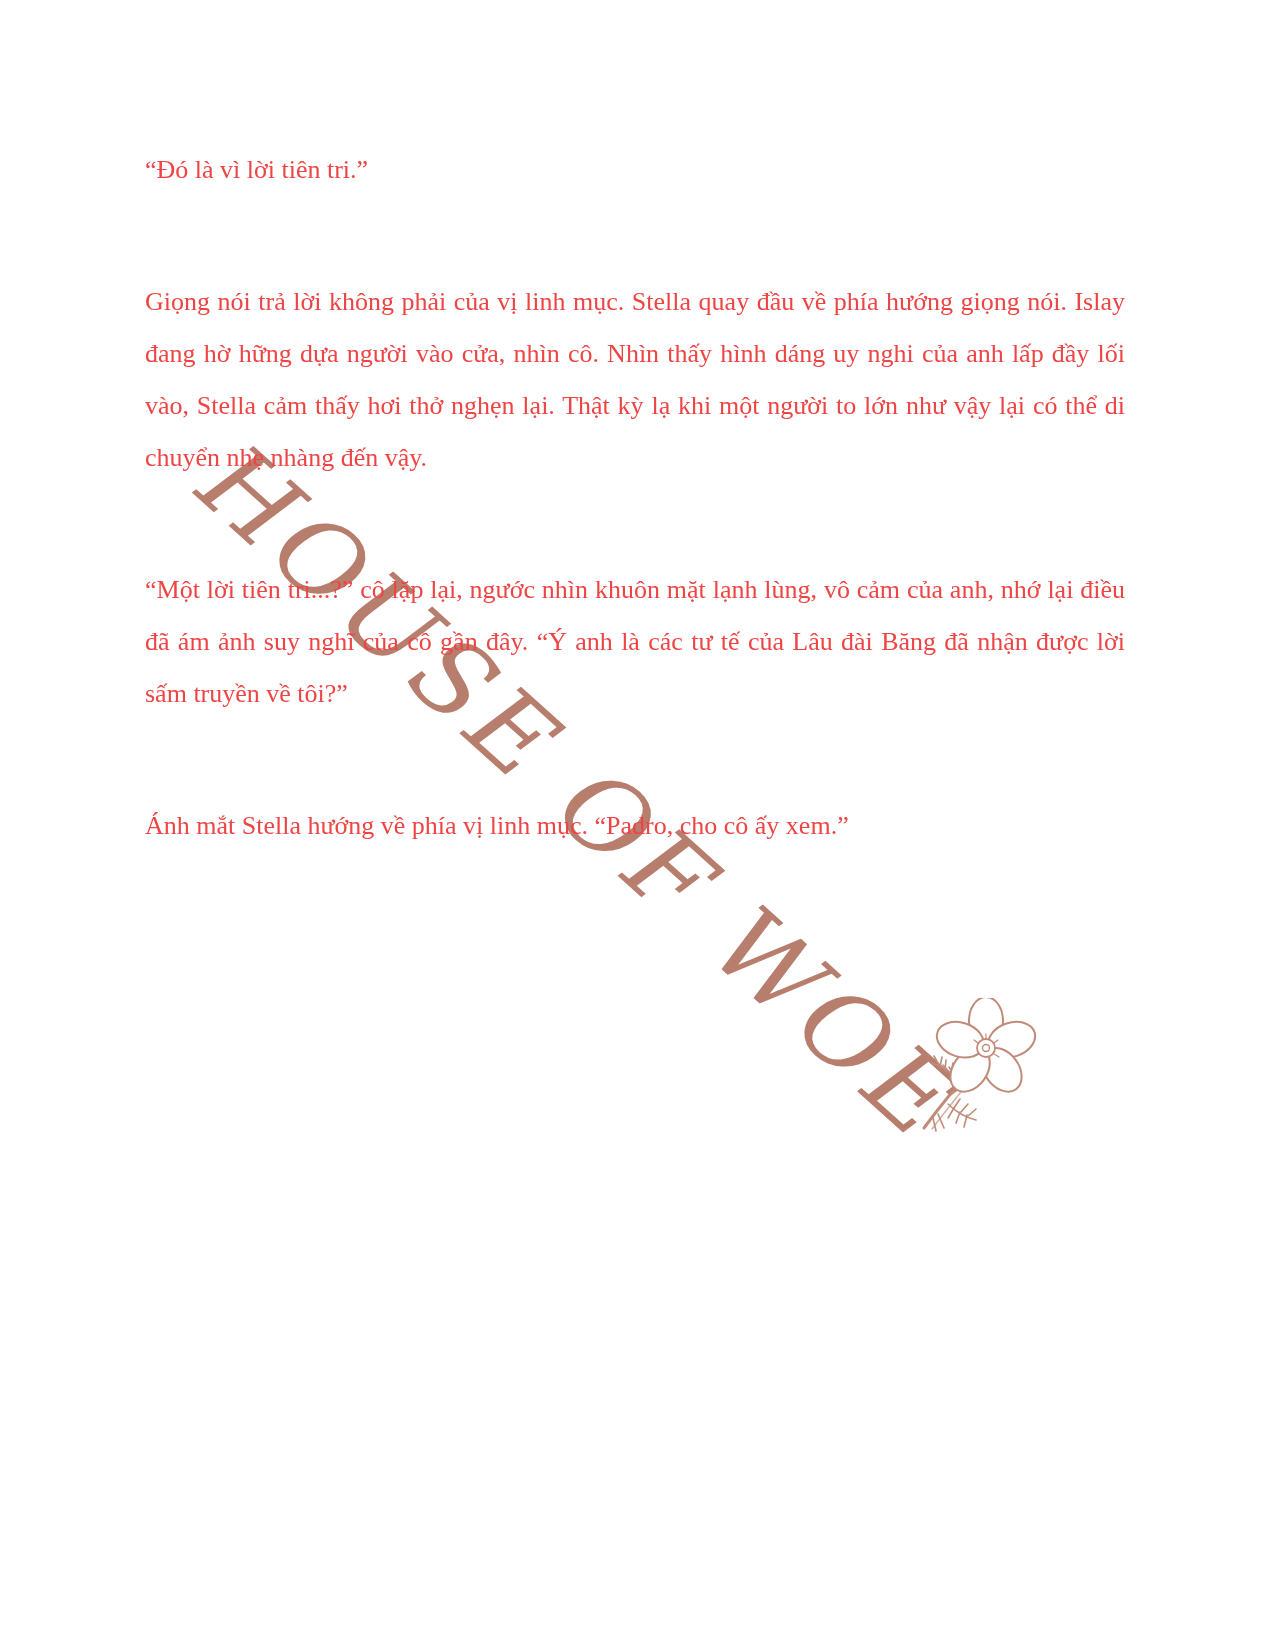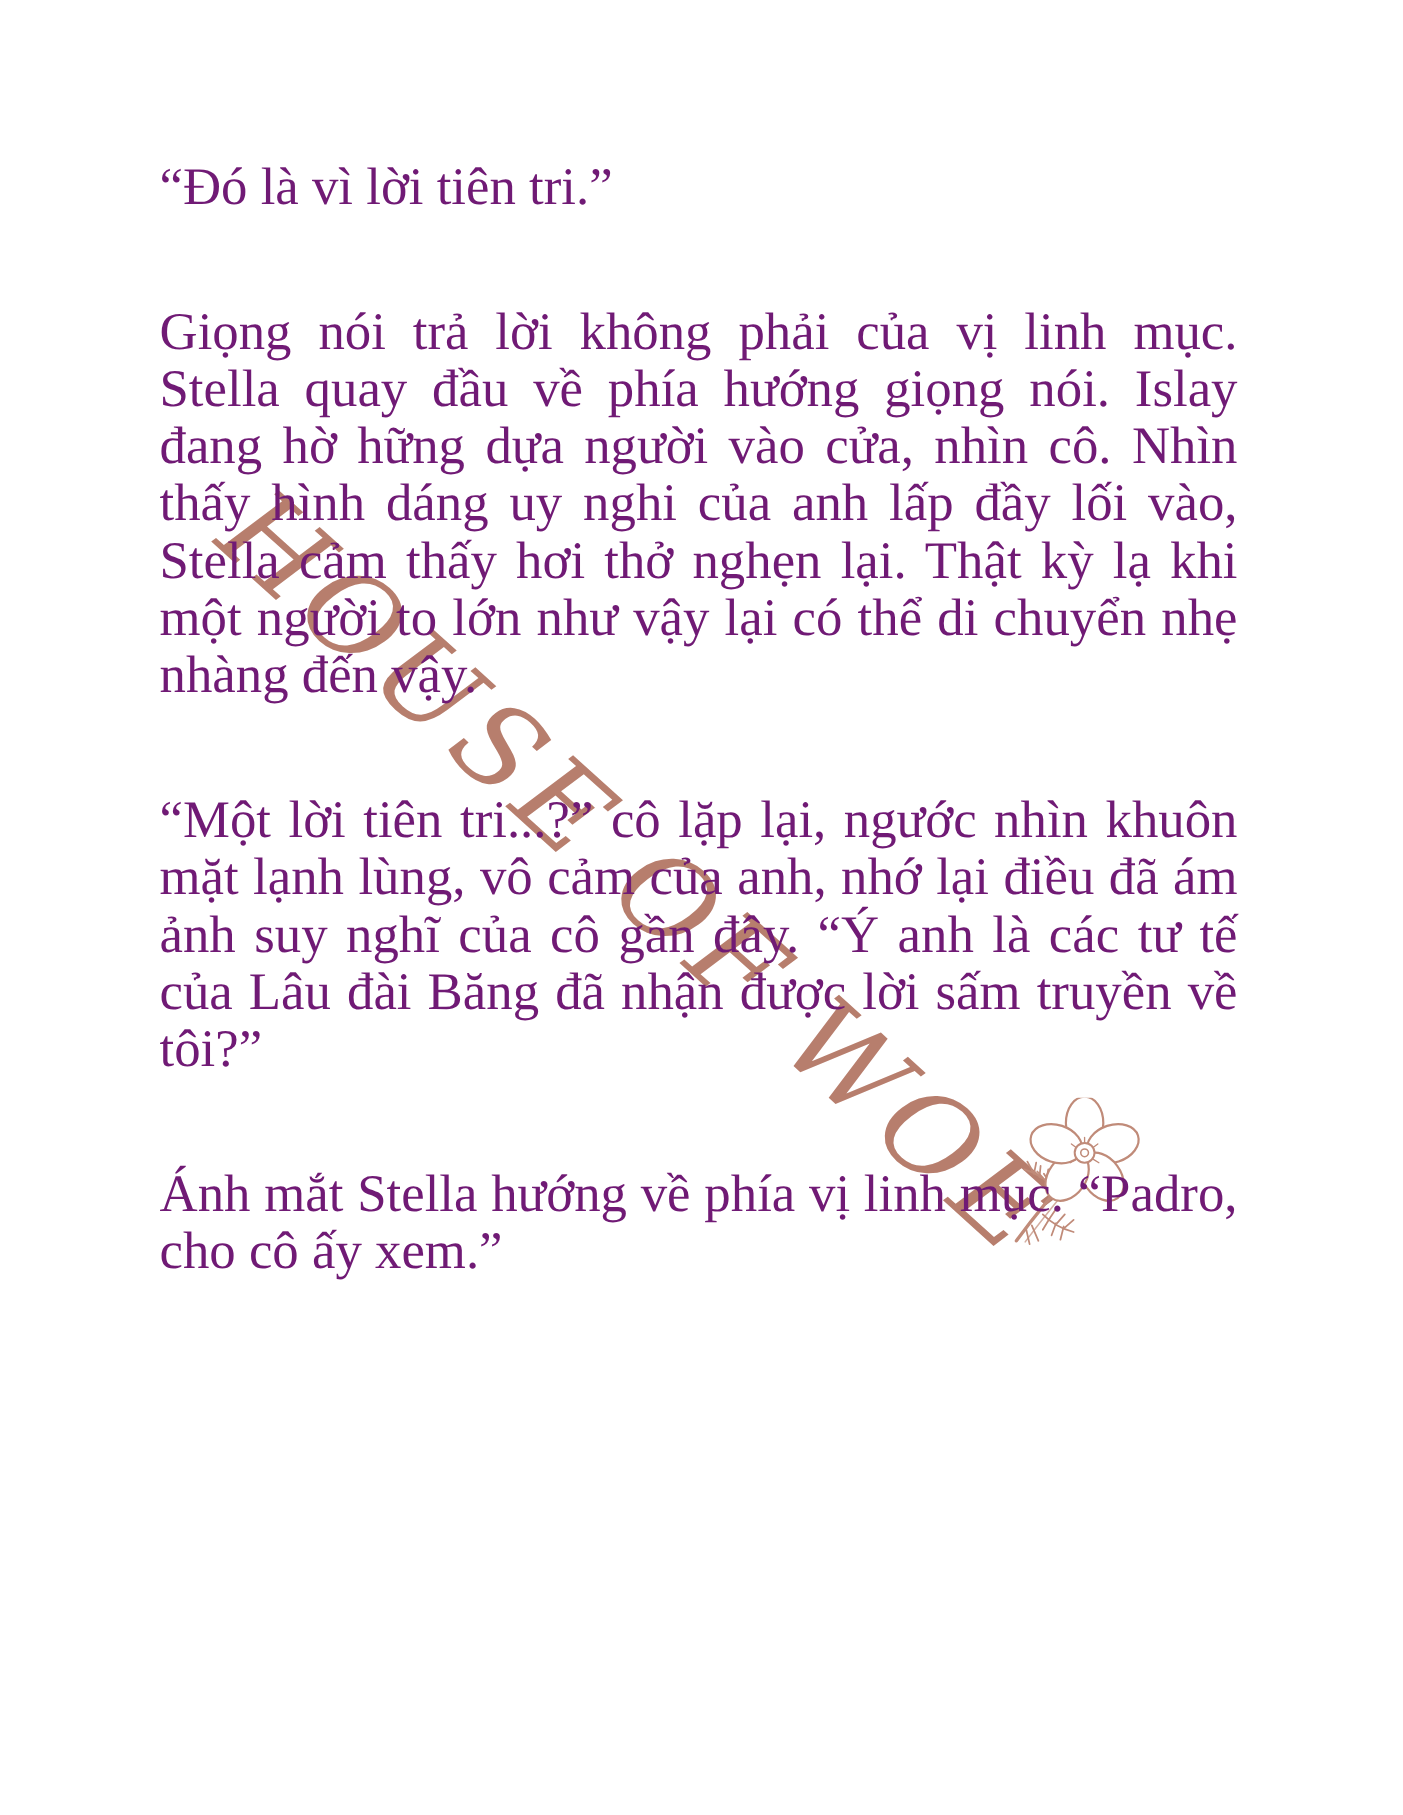--- a/index.html
+++ b/index.html
@@ -29,24 +29,24 @@
   .wm-flower { position:absolute; left:898px; top:998px; }
   
   .content {
     position:absolute;
     left:145px; top:144px;
     width:985px;
     z-index:2;
   }
   .content p {
     margin:0 5px 80px 0;
-    font-size:48px;
+    font-size:26px;
     line-height:52px;
     text-align:justify;
-    color:#701a75;
+    color:#ef4444;
   }
 </style>
 </head>
 <body>
 
 <div class="page">
 
   <div class="watermark-layer">
     <div class="wm-text">HOUSE OF WOE</div>
 

